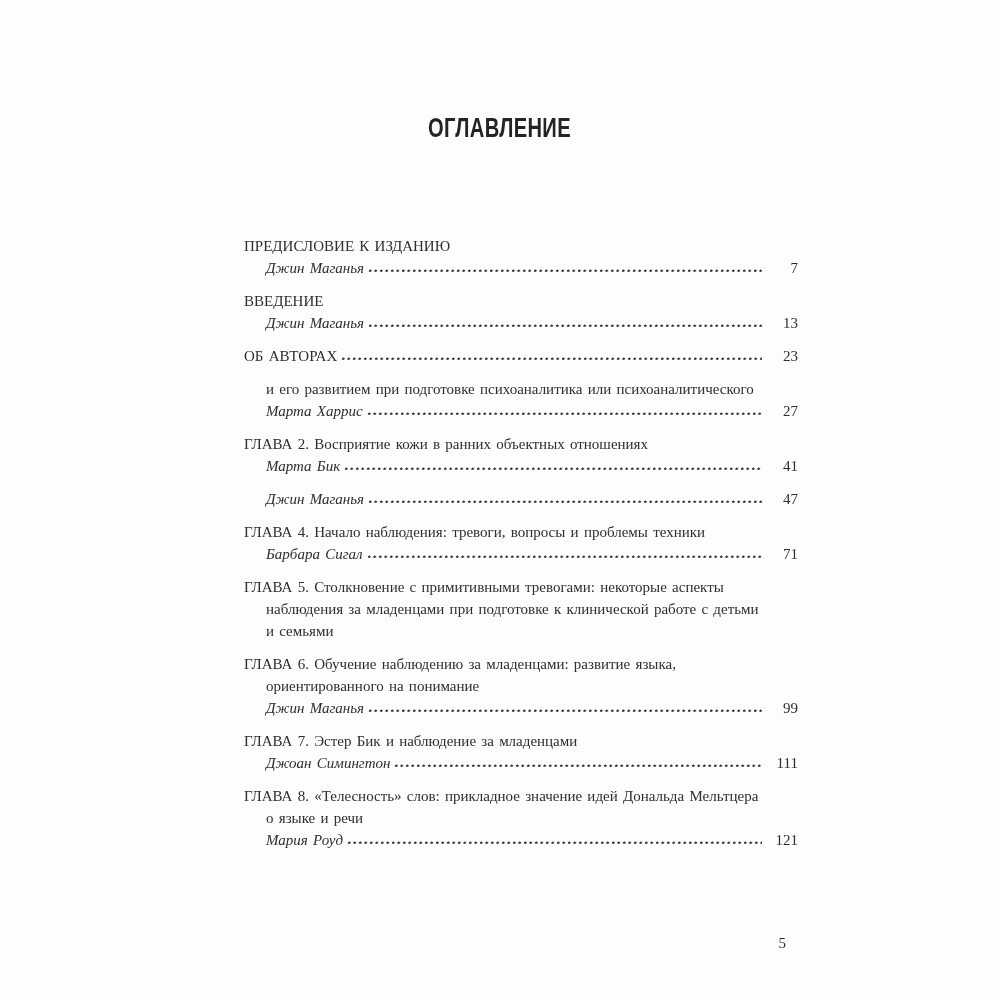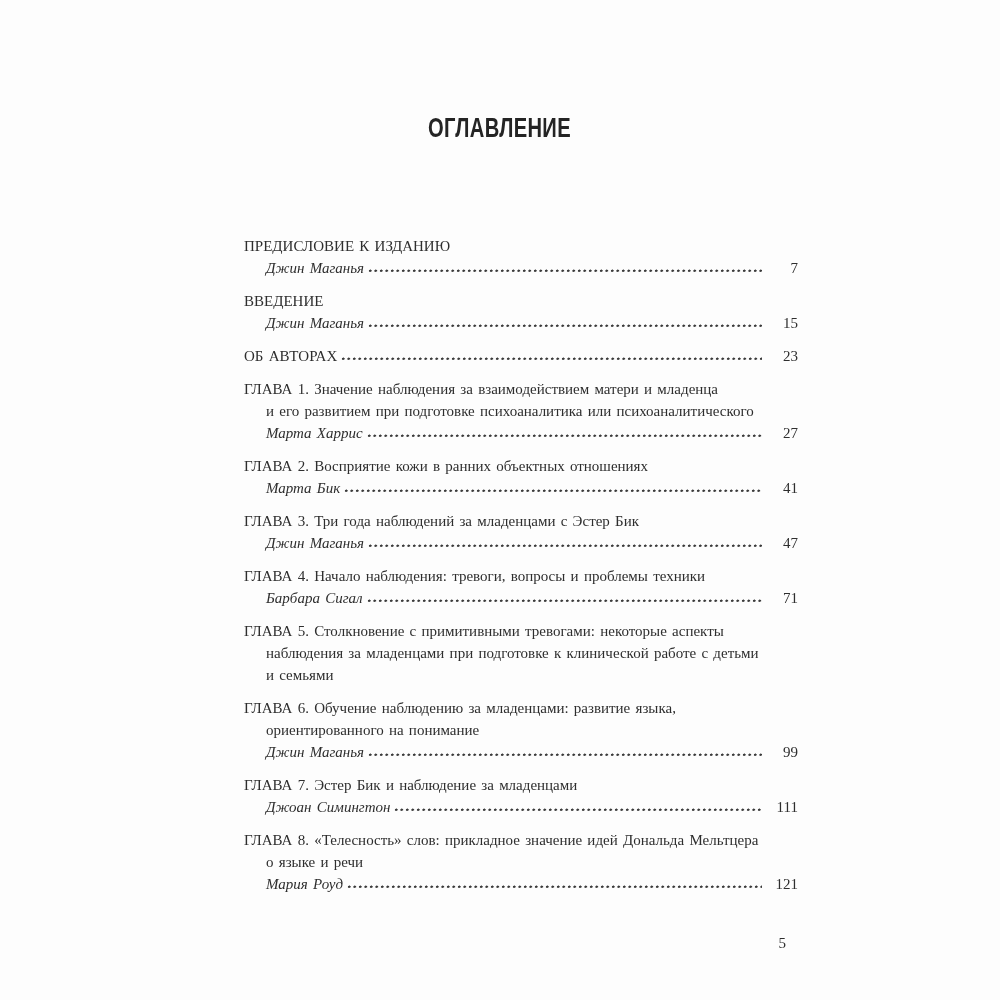--- a/index.html
+++ b/index.html
@@ -88,49 +88,47 @@
           <span class="author">Джин Маганья</span>
           <span class="leader"></span>
           <span class="pg">7</span>
         </div>
       </div>
       <div class="entry">
         <div class="line">ВВЕДЕНИЕ</div>
         <div class="line cont row">
           <span class="author">Джин Маганья</span>
           <span class="leader"></span>
-          <span class="pg">15</span>
+          <span class="pg">13</span>
         </div>
       </div>
       <div class="entry">
         <div class="line row">
           <span class="title-text">ОБ АВТОРАХ</span>
           <span class="leader"></span>
           <span class="pg">23</span>
         </div>
       </div>
       <div class="entry">
-        <div class="line">ГЛАВА 1. Значение наблюдения за взаимодействием матери и младенца</div>
         <div class="line cont">и его развитием при подготовке психоаналитика или психоаналитического</div>
         <div class="line cont row">
           <span class="author">Марта Харрис</span>
           <span class="leader"></span>
           <span class="pg">27</span>
         </div>
       </div>
       <div class="entry">
         <div class="line">ГЛАВА 2. Восприятие кожи в ранних объектных отношениях</div>
         <div class="line cont row">
           <span class="author">Марта Бик</span>
           <span class="leader"></span>
           <span class="pg">41</span>
         </div>
       </div>
       <div class="entry">
-        <div class="line">ГЛАВА 3. Три года наблюдений за младенцами с Эстер Бик</div>
         <div class="line cont row">
           <span class="author">Джин Маганья</span>
           <span class="leader"></span>
           <span class="pg">47</span>
         </div>
       </div>
       <div class="entry">
         <div class="line">ГЛАВА 4. Начало наблюдения: тревоги, вопросы и проблемы техники</div>
         <div class="line cont row">
           <span class="author">Барбара Сигал</span>

